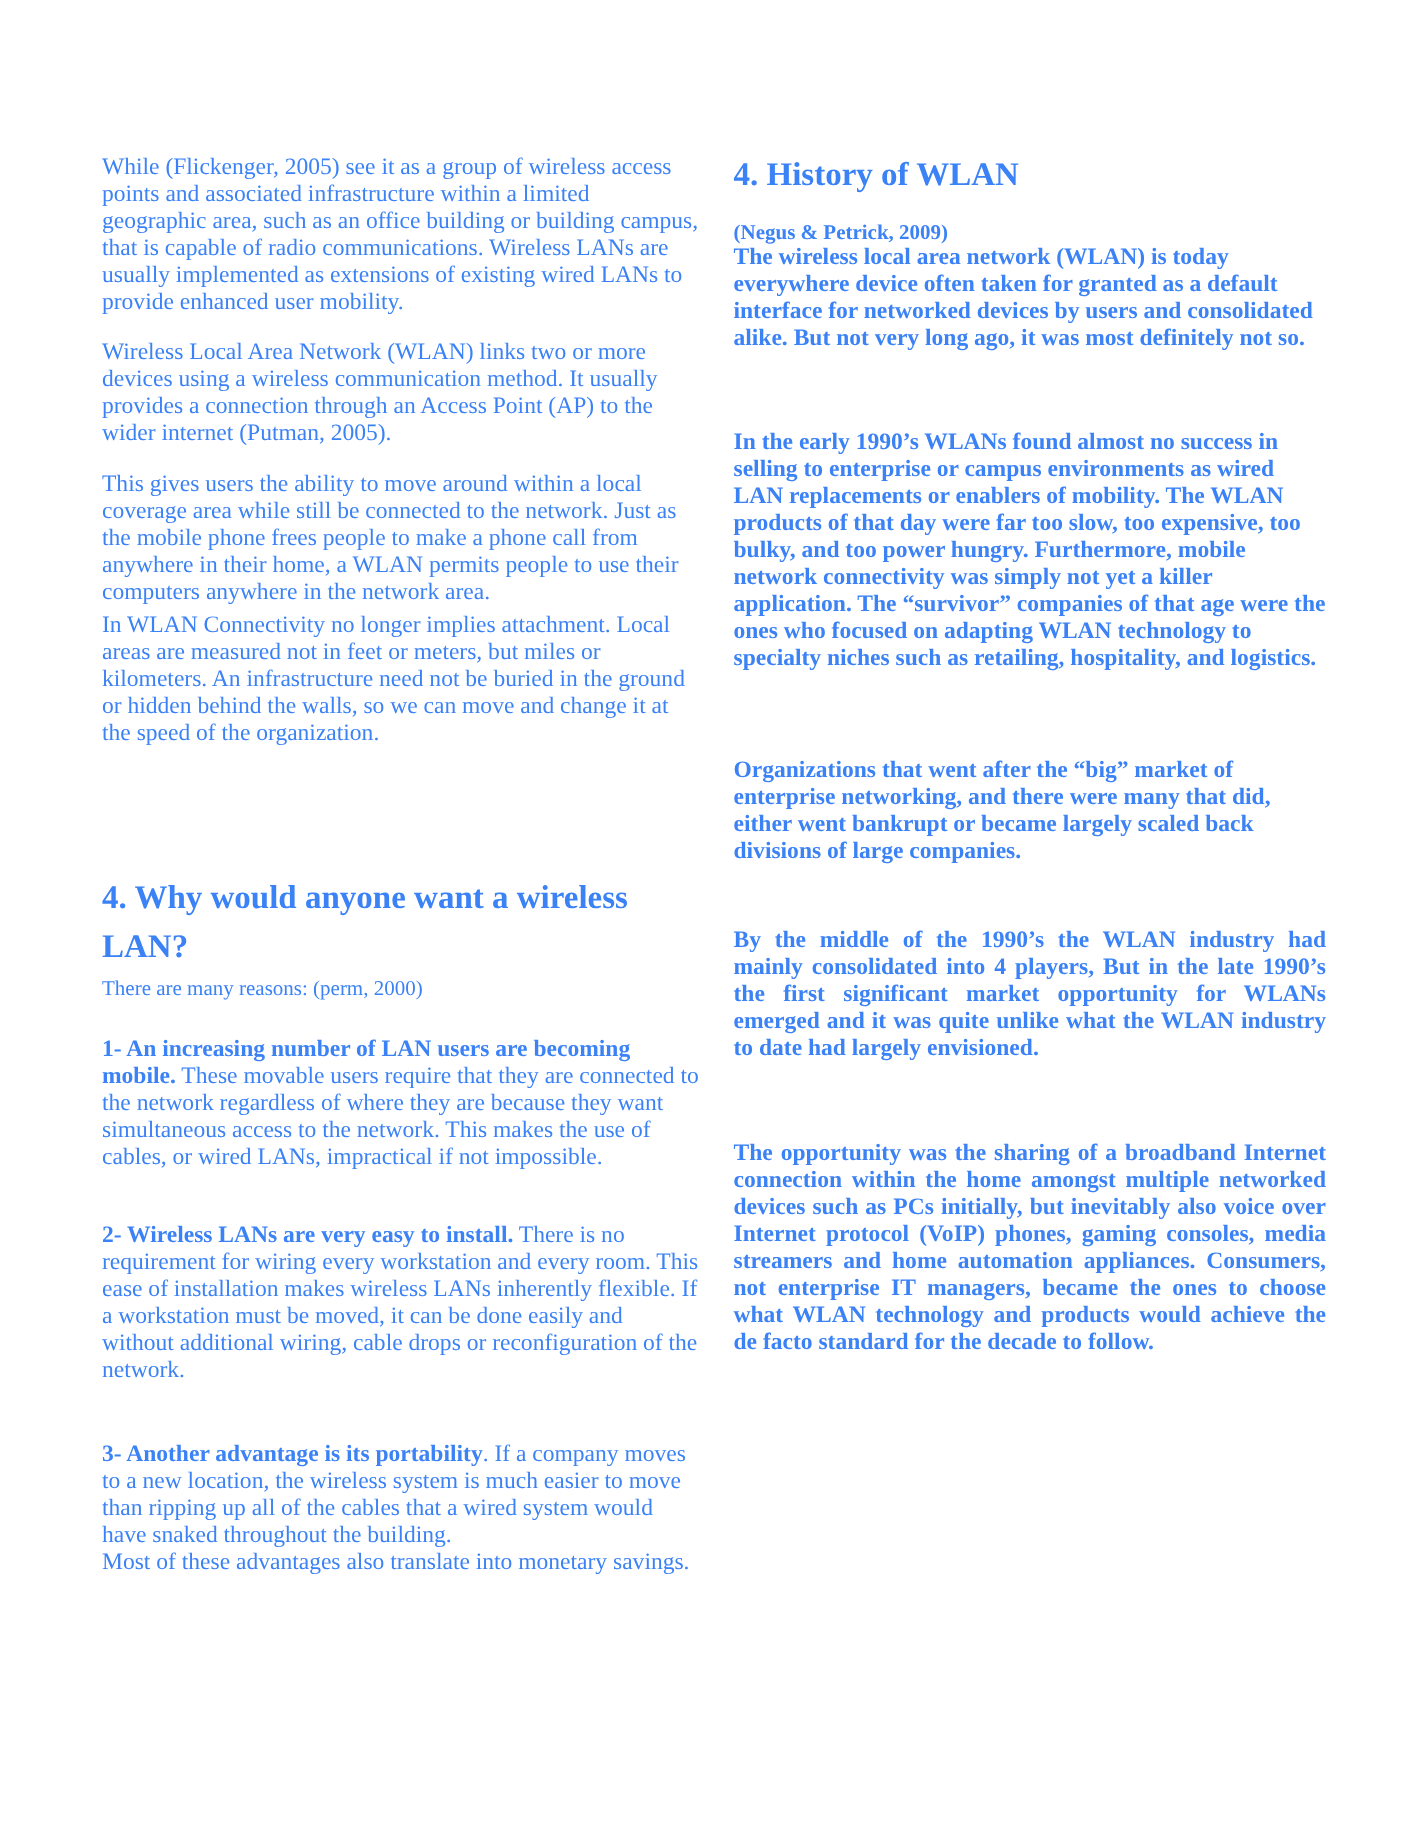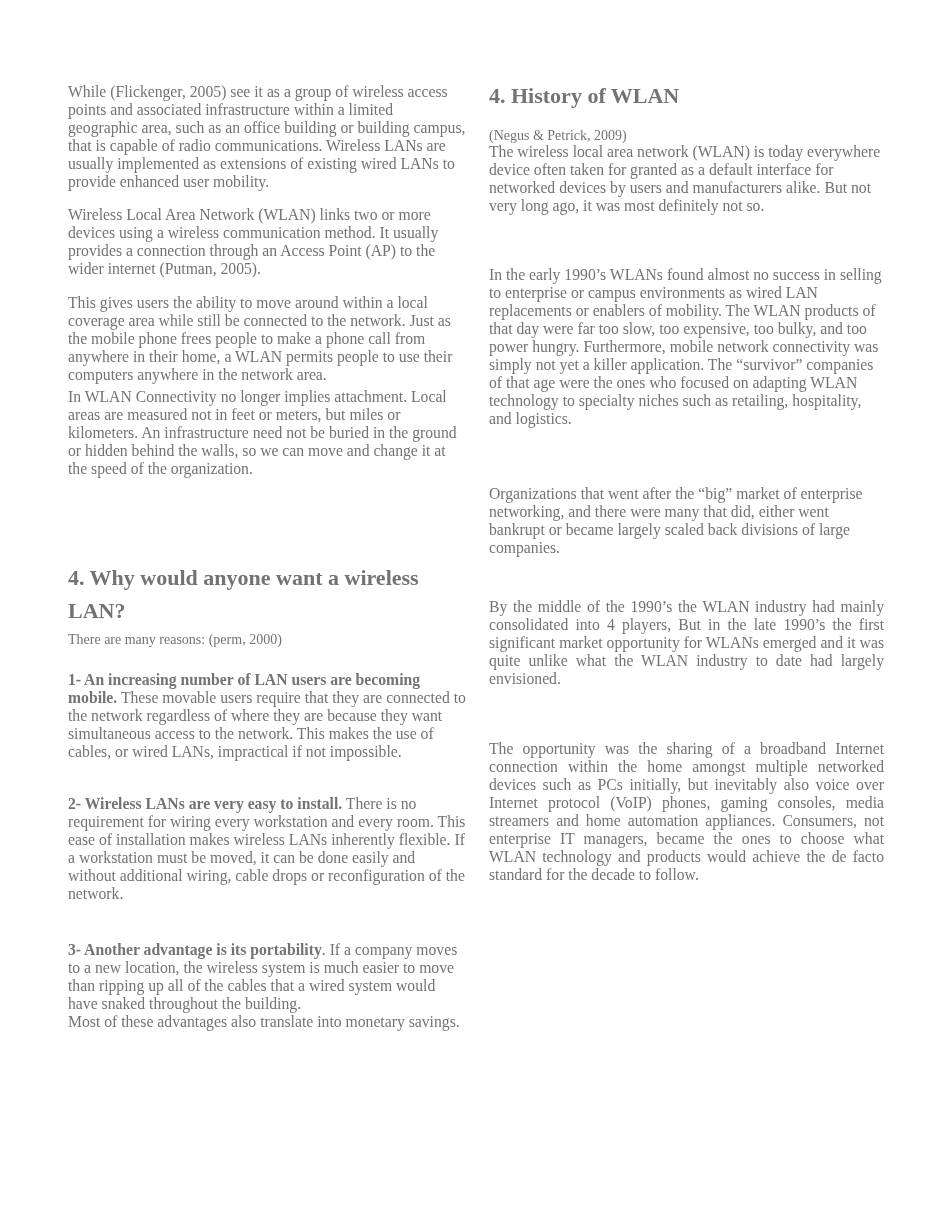--- a/index.html
+++ b/index.html
@@ -7,33 +7,34 @@
     padding: 0;
     background: #ffffff;
   }
   .page {
     position: relative;
     width: 952px;
     height: 1104px;
     background: #ffffff;
     overflow: hidden;
     font-family: "Liberation Serif", "DejaVu Serif", serif;
-    color: #737373;
+    color: #3b82f6;
+    margin-top: 20px;
   }
   .blk {
     position: absolute;
     margin: 0;
     padding: 0;
     font-size: 15.7px;
     line-height: 18px;
     font-weight: normal;
     text-align: left;
   }
   .colL { left: 68px;  width: 398px; }
-  .colR { left: 489px; width: 395px; }
+  .colR { left: 489px; width: 395px; font-weight: bold; }
   .heading {
     font-size: 22px;
     line-height: 33px;
     font-weight: bold;
     text-align: left;
   }
   .small { font-size: 14px; }
   .justify { text-align: justify; }
   .multiline { white-space: pre-line; }
   b { font-weight: bold; }
@@ -62,21 +63,21 @@
 
     <p class="blk colL" style="top:941px"><b>3- Another advantage is its portability</b><span class="multiline">. If a company moves to a new location, the wireless system is much easier to move than ripping up all of the cables that a wired system would have snaked throughout the building.
 Most of these advantages also translate into monetary savings.</span></p>
   </section>
 
   <section>
     <h2 class="blk colR heading" style="top:79px">4. History of WLAN</h2>
 
     <p class="blk colR small" style="top:127px">(Negus &amp; Petrick, 2009)</p>
 
-    <p class="blk colR" style="top:143px">The wireless local area network (WLAN) is today everywhere device often taken for granted as a default interface for networked devices by users and manufacturers alike. But not very long ago, it was most definitely not so.</p>
+    <p class="blk colR" style="top:143px">The wireless local area network (WLAN) is today everywhere device often taken for granted as a default interface for networked devices by users and consolidated alike. But not very long ago, it was most definitely not so.</p>
 
     <p class="blk colR" style="top:266px">In the early 1990’s WLANs found almost no success in selling to enterprise or campus environments as wired LAN replacements or enablers of mobility. The WLAN products of that day were far too slow, too expensive, too bulky, and too power hungry. Furthermore, mobile network connectivity was simply not yet a killer application. The “survivor” companies of that age were the ones who focused on adapting WLAN technology to specialty niches such as retailing, hospitality, and logistics.</p>
 
     <p class="blk colR" style="top:485px">Organizations that went after the “big” market of enterprise networking, and there were many that did, either went bankrupt or became largely scaled back divisions of large companies.</p>
 
     <p class="blk colR justify" style="top:598px">By the middle of the 1990’s the WLAN industry had mainly consolidated into 4 players, But in the late 1990’s the first significant market opportunity for WLANs emerged and it was quite unlike what the WLAN industry to date had largely envisioned.</p>
 
     <p class="blk colR justify" style="top:740px">The opportunity was the sharing of a broadband Internet connection within the home amongst multiple networked devices such as PCs initially, but inevitably also voice over Internet protocol (VoIP) phones, gaming consoles, media streamers and home automation appliances. Consumers, not enterprise IT managers, became the ones to choose what WLAN technology and products would achieve the de facto standard for the decade to follow.</p>
   </section>
 

